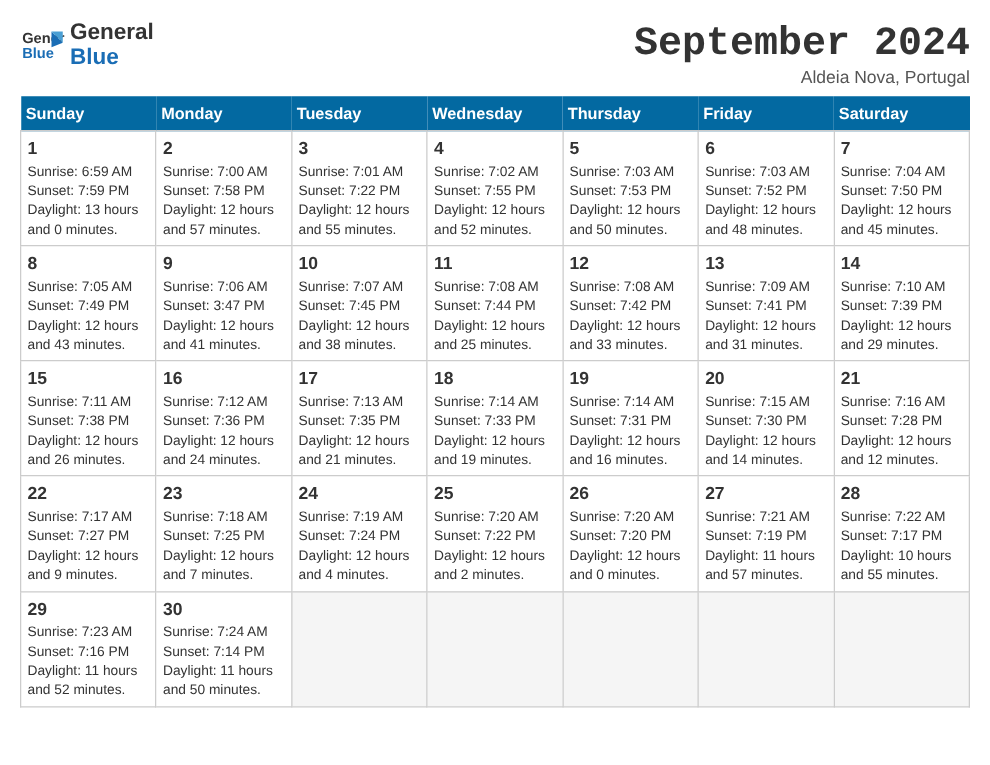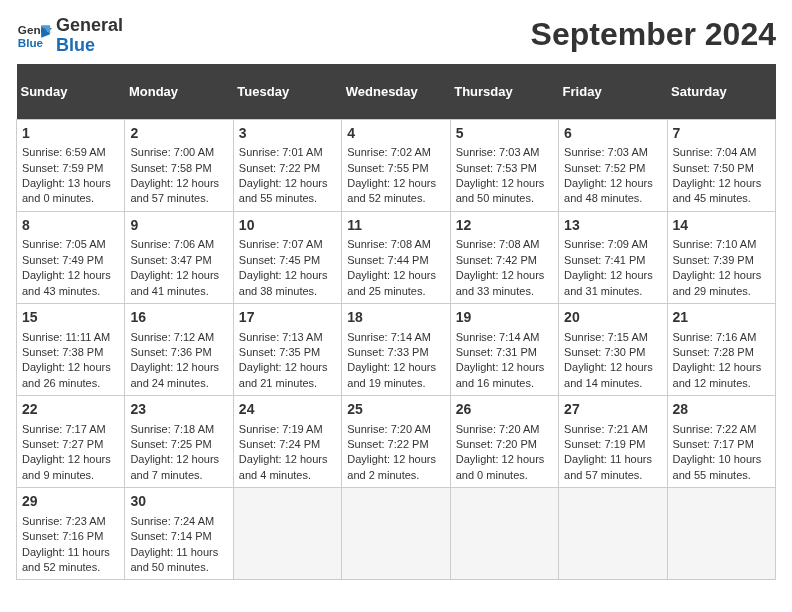--- a/index.html
+++ b/index.html
@@ -34,34 +34,35 @@
       width: 36px;
       height: 36px;
     }
     .title-area {
       text-align: right;
     }
     .month-title {
       font-size: 32px;
       font-weight: bold;
       color: #333;
+      font-family: Liberation Mono, monospace;
     }
     .location {
       font-size: 14px;
       color: #555;
     }
     table {
       width: 100%;
       border-collapse: collapse;
       font-size: 11px;
     }
     thead tr th {
-      background: #404040;
+      background: #0369a1;
       color: #fff;
-      padding: 20px 4px;
+      padding: 6px 4px;
       text-align: left;
       font-size: 13px;
       font-weight: bold;
     }
     tbody tr td {
       border: 1px solid #ccc;
       vertical-align: top;
       padding: 4px 5px;
       height: 80px;
       width: calc(100% / 7);
@@ -89,20 +90,21 @@
       <polygon points="28,8 38,18 28,22" fill="#1a6db5"></polygon>
       <polygon points="28,8 38,8 38,18" fill="#4a9fd4"></polygon>
     </svg>
     <div class="logo-text">
       <span>General</span>
       <span style="color:#1a6db5;">Blue</span>
     </div>
   </div>
   <div class="title-area">
     <div class="month-title">September 2024</div>
+    <div class="location">Aldeia Nova, Portugal</div>
   </div>
 </div>
 
 <table>
   <thead>
     <tr>
     <th>Sunday</th>
         <th>Monday</th>
         <th>Tuesday</th>
         <th>Wednesday</th>
@@ -124,21 +126,21 @@
       <tr>
         <td><span class="day-num">8</span><span>Sunrise: 7:05 AM</span><br><span>Sunset: 7:49 PM</span><br><span>Daylight: 12 hours and 43 minutes.</span></td>
         <td><span class="day-num">9</span><span>Sunrise: 7:06 AM</span><br><span>Sunset: 3:47 PM</span><br><span>Daylight: 12 hours and 41 minutes.</span></td>
         <td><span class="day-num">10</span><span>Sunrise: 7:07 AM</span><br><span>Sunset: 7:45 PM</span><br><span>Daylight: 12 hours and 38 minutes.</span></td>
         <td><span class="day-num">11</span><span>Sunrise: 7:08 AM</span><br><span>Sunset: 7:44 PM</span><br><span>Daylight: 12 hours and 25 minutes.</span></td>
         <td><span class="day-num">12</span><span>Sunrise: 7:08 AM</span><br><span>Sunset: 7:42 PM</span><br><span>Daylight: 12 hours and 33 minutes.</span></td>
         <td><span class="day-num">13</span><span>Sunrise: 7:09 AM</span><br><span>Sunset: 7:41 PM</span><br><span>Daylight: 12 hours and 31 minutes.</span></td>
         <td><span class="day-num">14</span><span>Sunrise: 7:10 AM</span><br><span>Sunset: 7:39 PM</span><br><span>Daylight: 12 hours and 29 minutes.</span></td>
       </tr>
       <tr>
-        <td><span class="day-num">15</span><span>Sunrise: 11:11 AM</span><br><span>Sunset: 7:38 PM</span><br><span>Daylight: 12 hours and 26 minutes.</span></td>
+        <td><span class="day-num">15</span><span>Sunrise: 7:11 AM</span><br><span>Sunset: 7:38 PM</span><br><span>Daylight: 12 hours and 26 minutes.</span></td>
         <td><span class="day-num">16</span><span>Sunrise: 7:12 AM</span><br><span>Sunset: 7:36 PM</span><br><span>Daylight: 12 hours and 24 minutes.</span></td>
         <td><span class="day-num">17</span><span>Sunrise: 7:13 AM</span><br><span>Sunset: 7:35 PM</span><br><span>Daylight: 12 hours and 21 minutes.</span></td>
         <td><span class="day-num">18</span><span>Sunrise: 7:14 AM</span><br><span>Sunset: 7:33 PM</span><br><span>Daylight: 12 hours and 19 minutes.</span></td>
         <td><span class="day-num">19</span><span>Sunrise: 7:14 AM</span><br><span>Sunset: 7:31 PM</span><br><span>Daylight: 12 hours and 16 minutes.</span></td>
         <td><span class="day-num">20</span><span>Sunrise: 7:15 AM</span><br><span>Sunset: 7:30 PM</span><br><span>Daylight: 12 hours and 14 minutes.</span></td>
         <td><span class="day-num">21</span><span>Sunrise: 7:16 AM</span><br><span>Sunset: 7:28 PM</span><br><span>Daylight: 12 hours and 12 minutes.</span></td>
       </tr>
       <tr>
         <td><span class="day-num">22</span><span>Sunrise: 7:17 AM</span><br><span>Sunset: 7:27 PM</span><br><span>Daylight: 12 hours and 9 minutes.</span></td>
         <td><span class="day-num">23</span><span>Sunrise: 7:18 AM</span><br><span>Sunset: 7:25 PM</span><br><span>Daylight: 12 hours and 7 minutes.</span></td>

